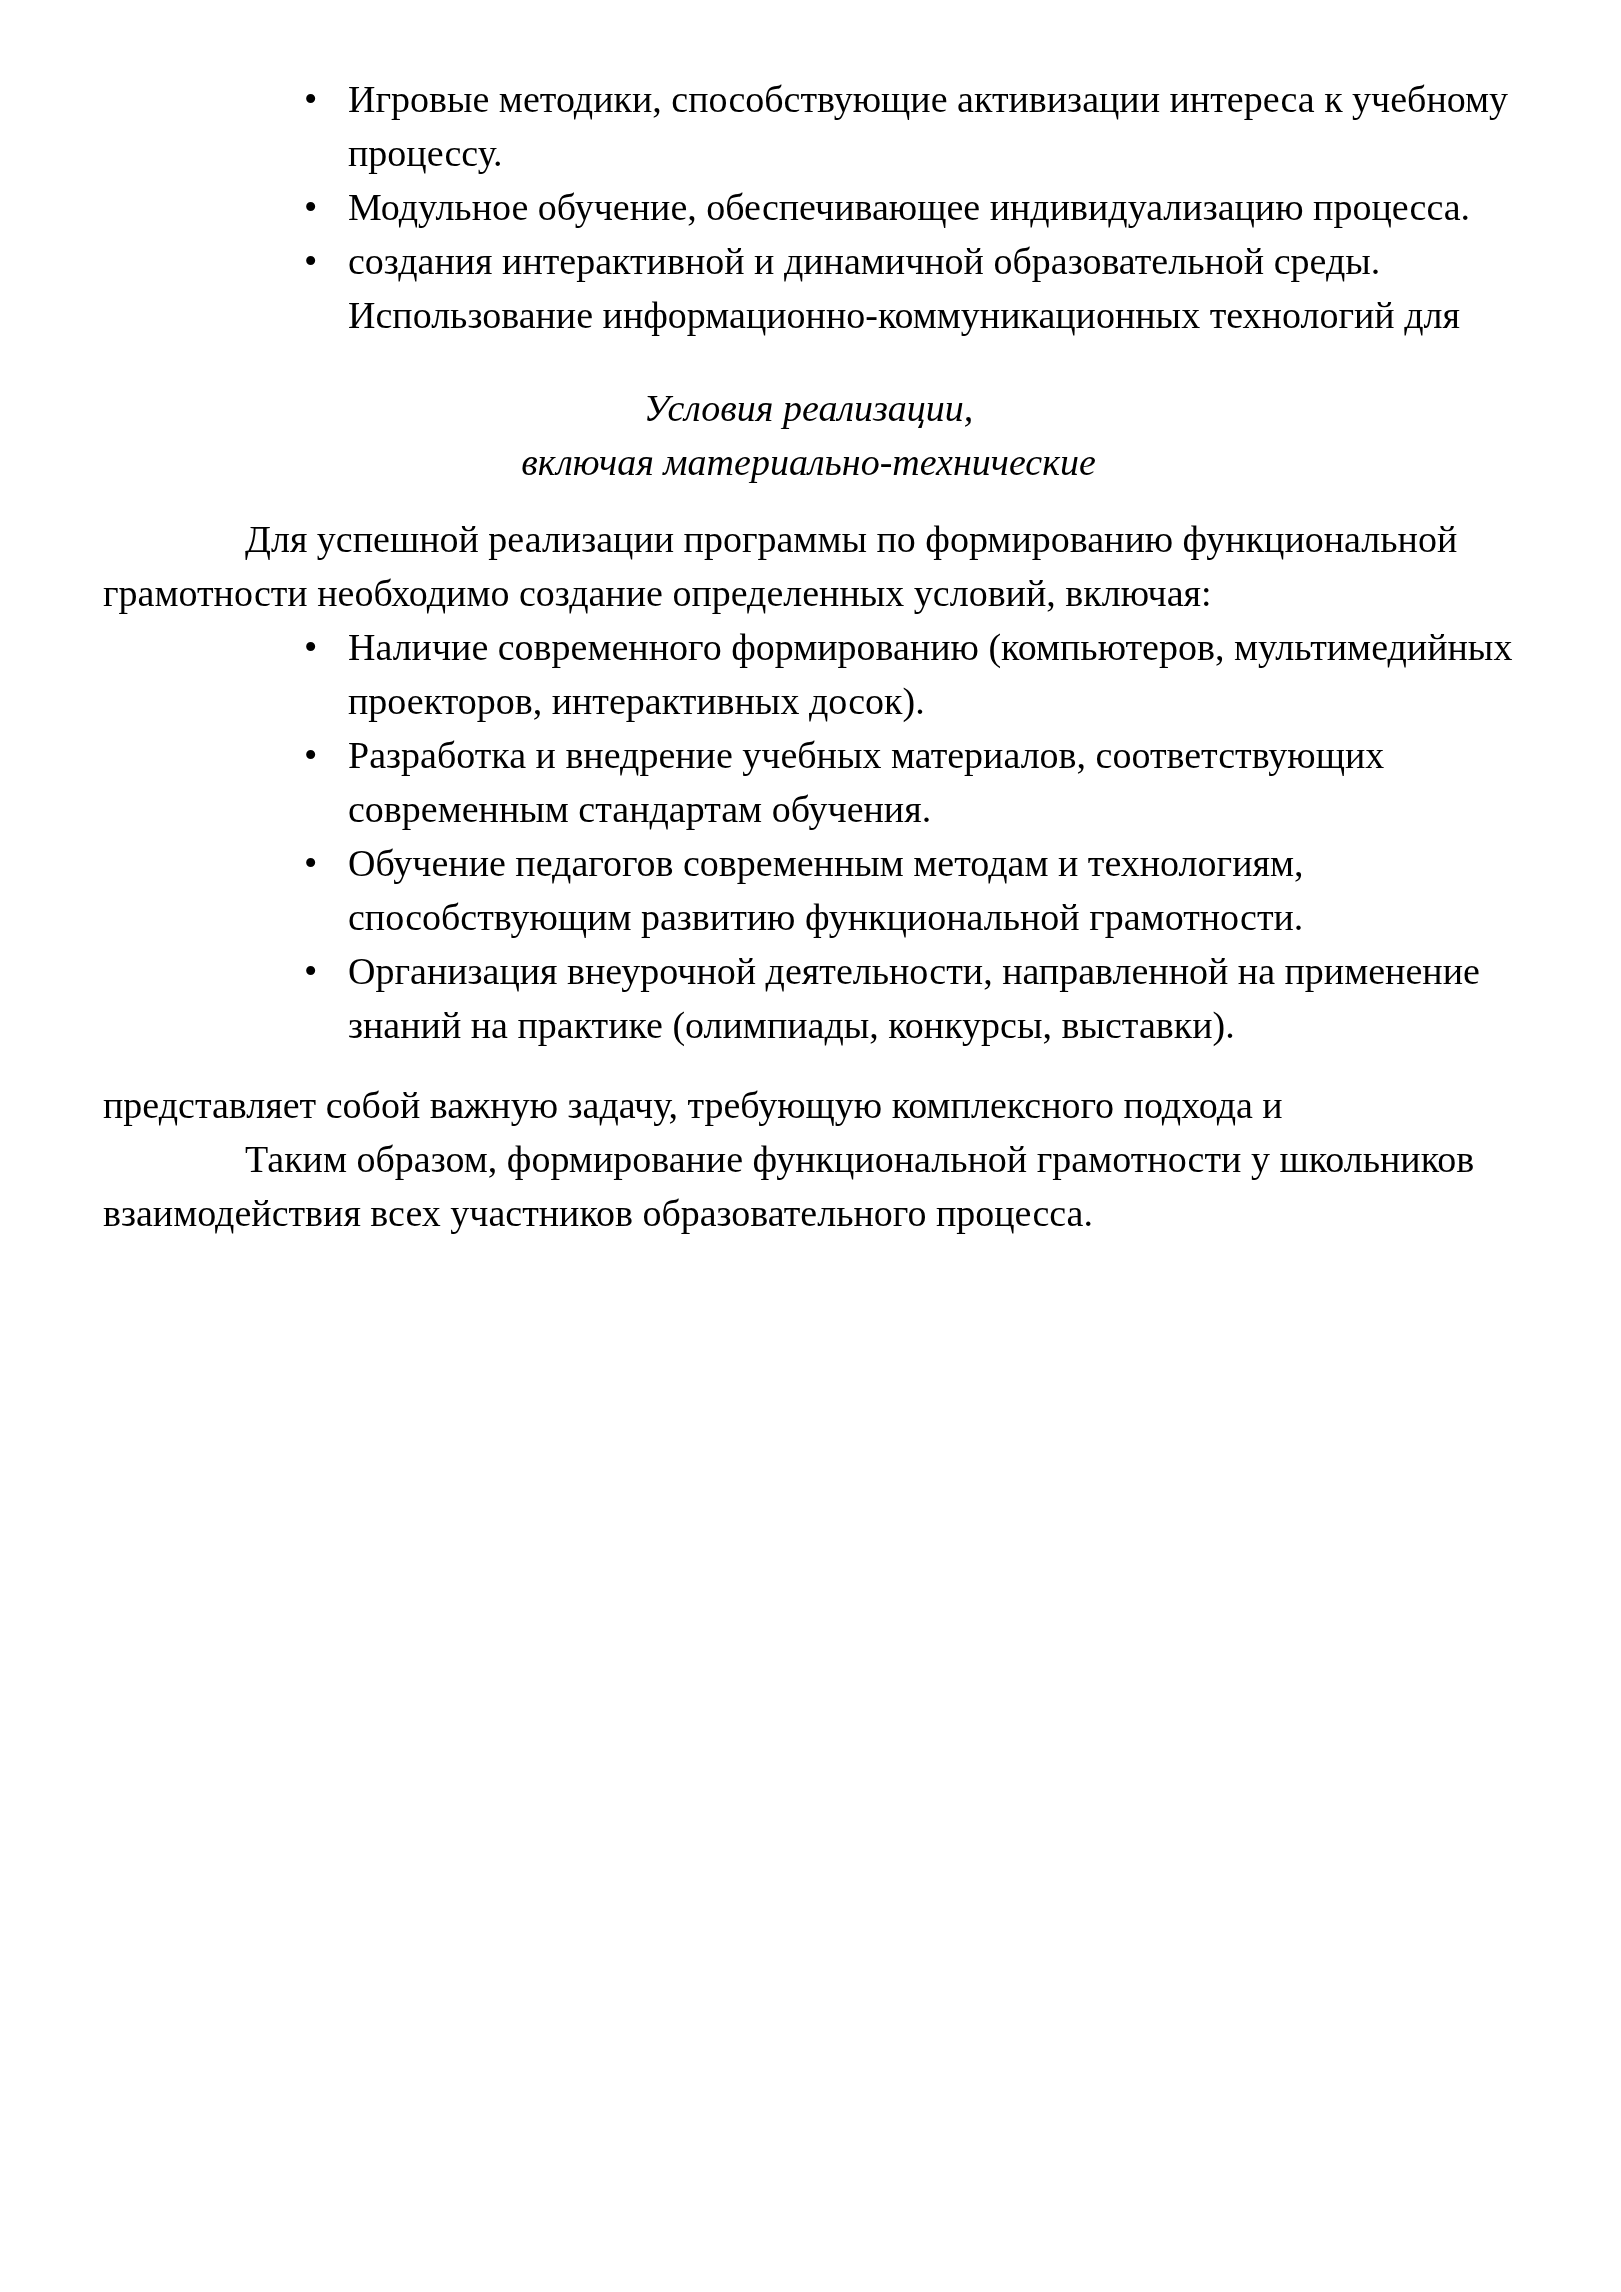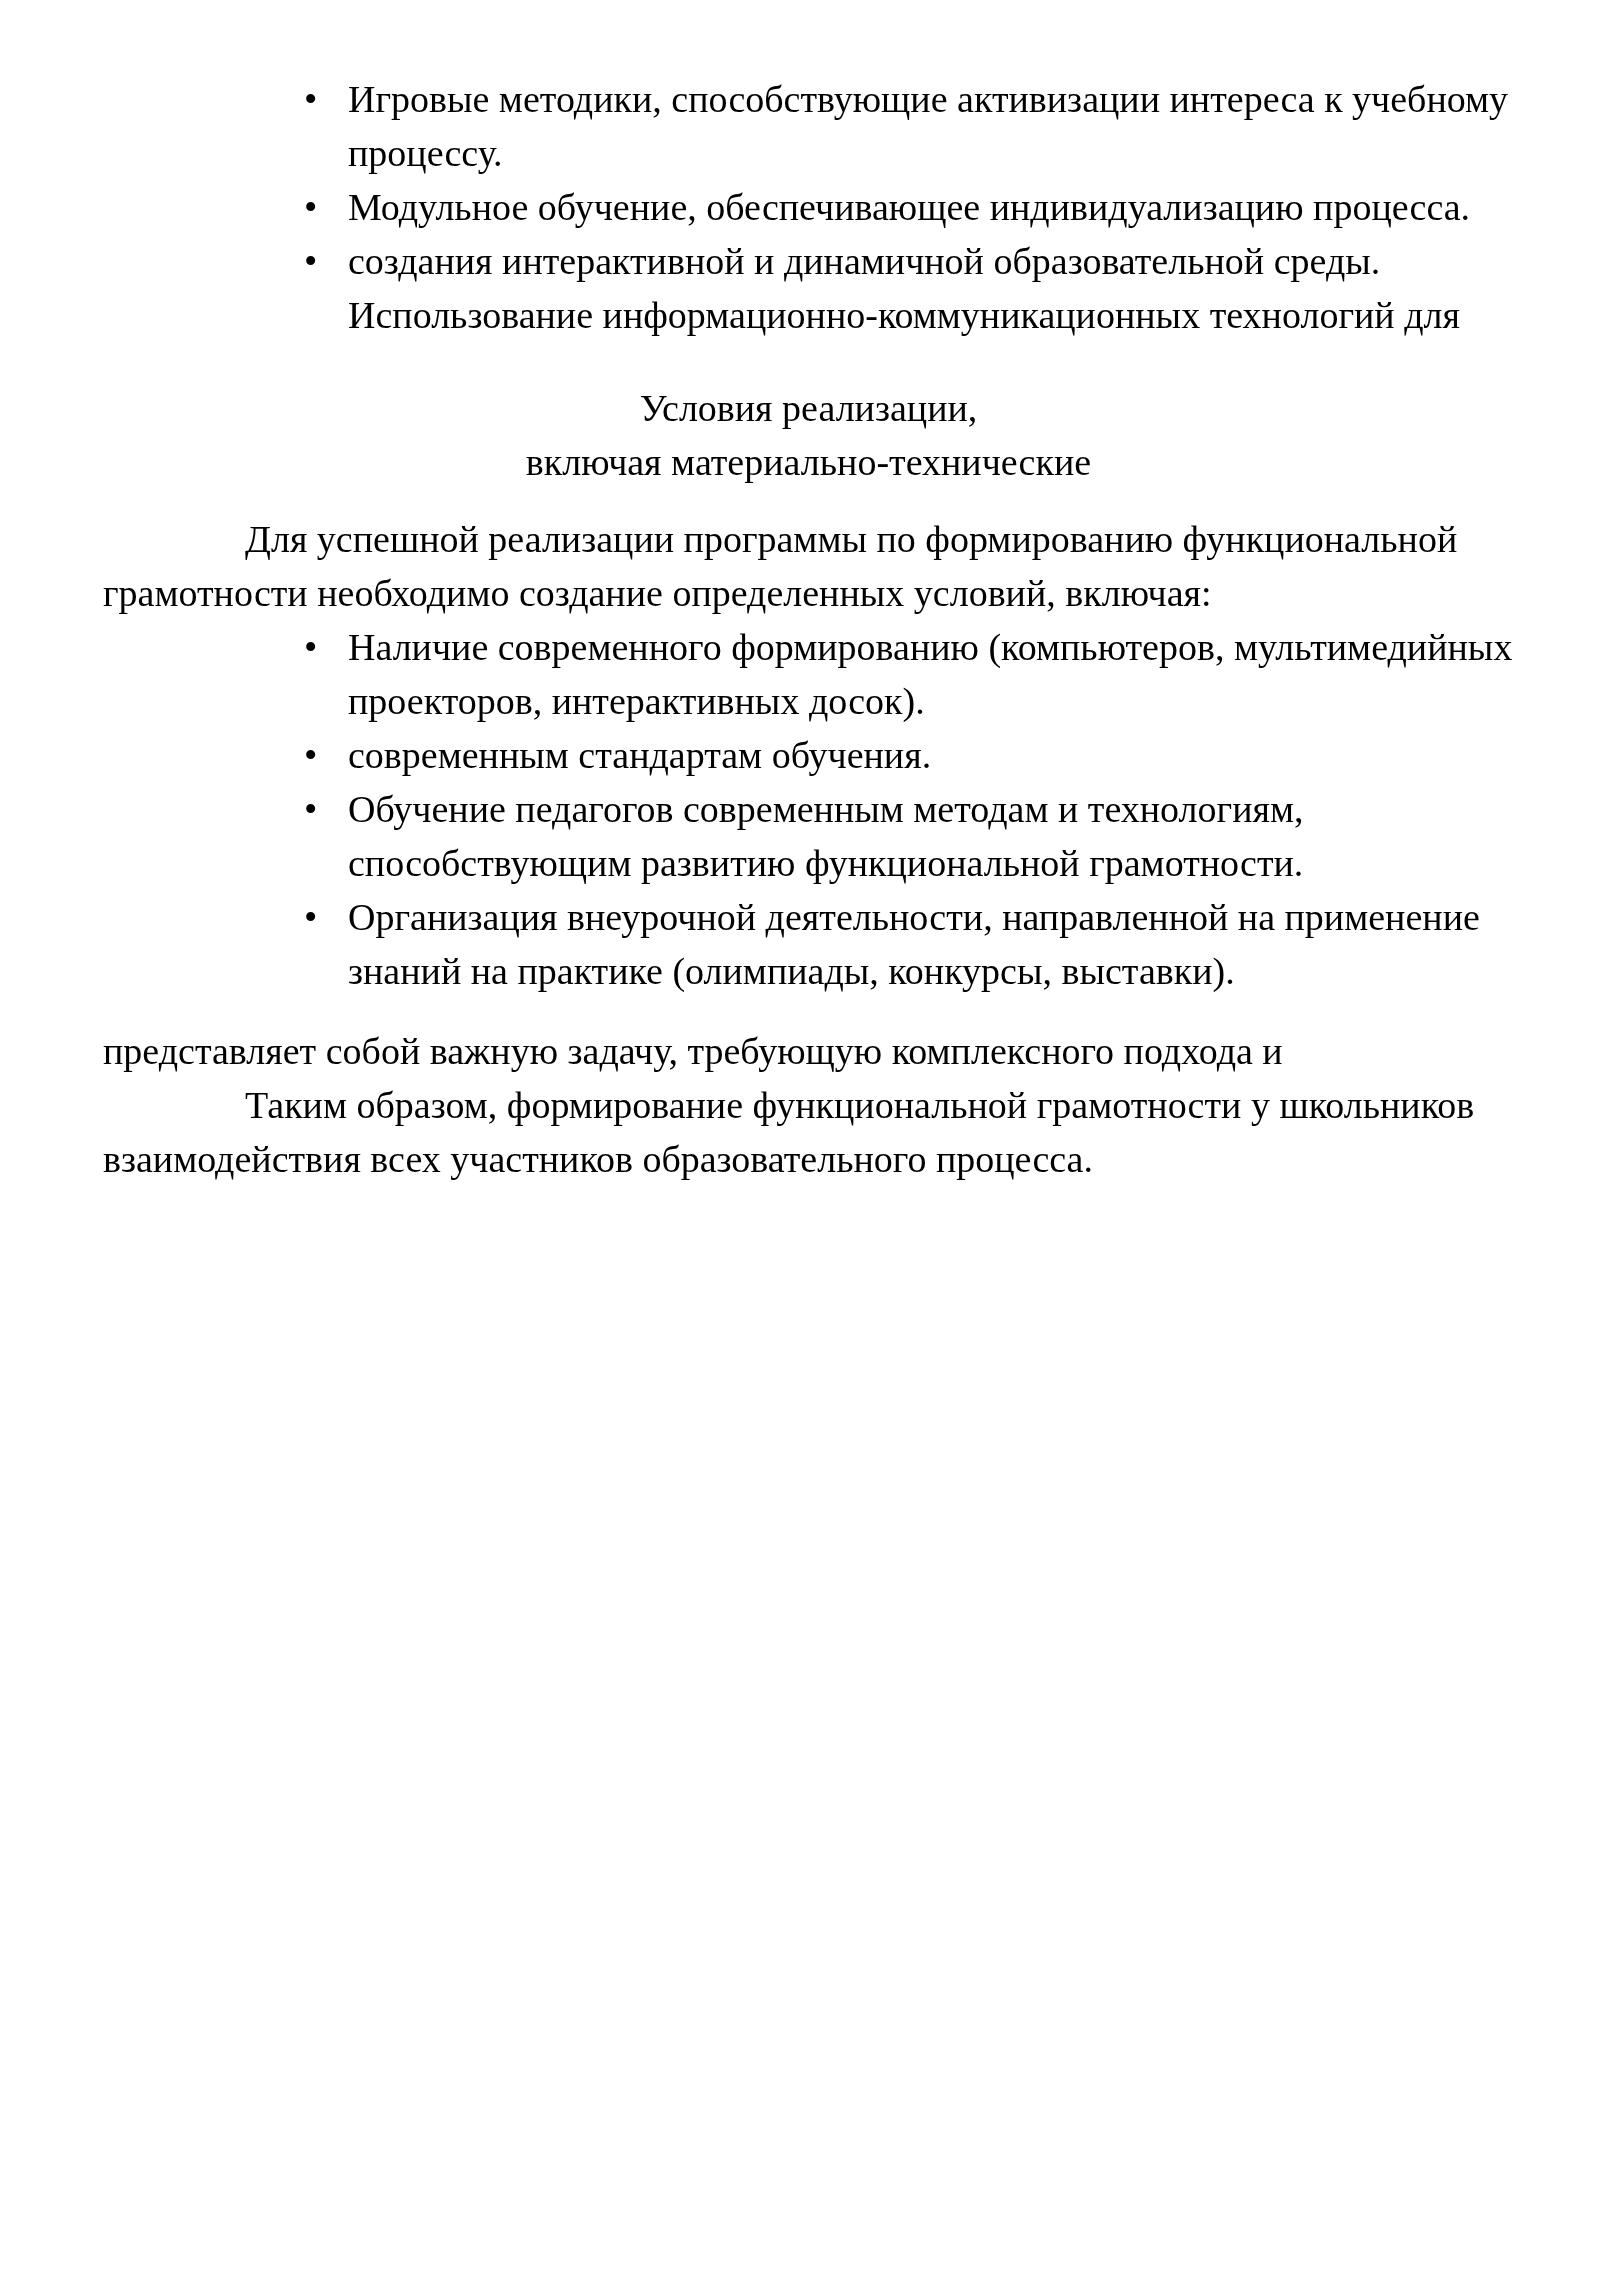--- a/index.html
+++ b/index.html
@@ -33,21 +33,21 @@
   }
   .bullet {
     position: absolute;
     left: 201px;
     top: 0;
   }
   .section-heading {
     margin-top: 39px;
     text-align: center;
   }
-  .section-heading .line { white-space: normal; }
+  .section-heading .line { white-space: normal; font-style: italic; }
   .para-1 { margin-top: 23px; }
   .para-2 { margin-top: 25.5px; }
   .first-line-indent { padding-left: 142px; }
 </style>
 </head>
 <body>
 
 <div class="content">
 
   <div>
@@ -78,20 +78,21 @@
   </div>
 
   <div>
     <div class="list-item">
       <span class="bullet">•</span>
       <span class="line">Наличие современного формированию (компьютеров, мультимедийных</span>
       <span class="line">проекторов, интерактивных досок).</span>
     </div>
     <div class="list-item">
       <span class="bullet">•</span>
+      <span class="line">Разработка и внедрение учебных материалов, соответствующих</span>
       <span class="line">современным стандартам обучения.</span>
     </div>
     <div class="list-item">
       <span class="bullet">•</span>
       <span class="line">Обучение педагогов современным методам и технологиям,</span>
       <span class="line">способствующим развитию функциональной грамотности.</span>
     </div>
     <div class="list-item">
       <span class="bullet">•</span>
       <span class="line">Организация внеурочной деятельности, направленной на применение</span>

